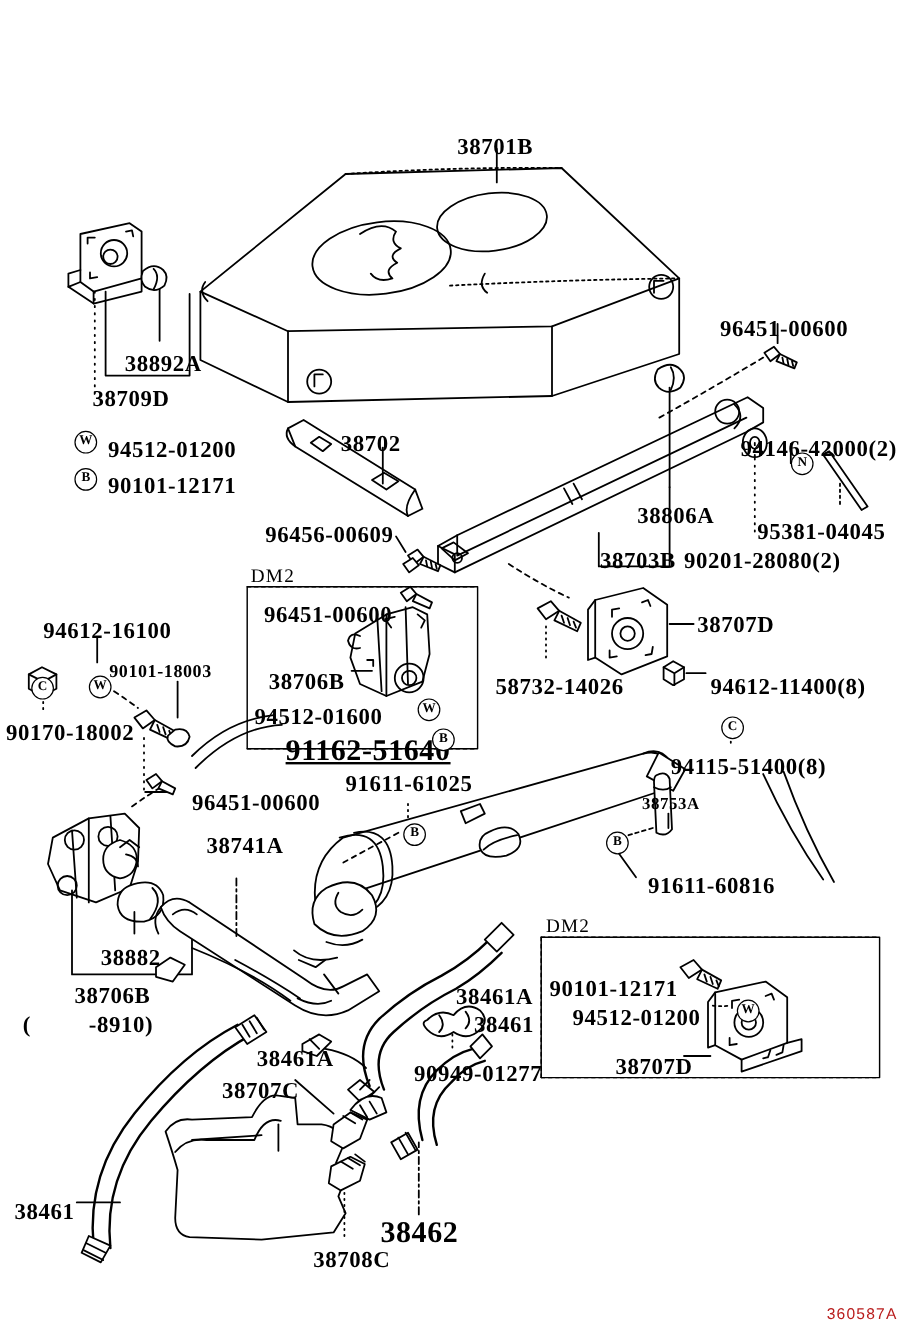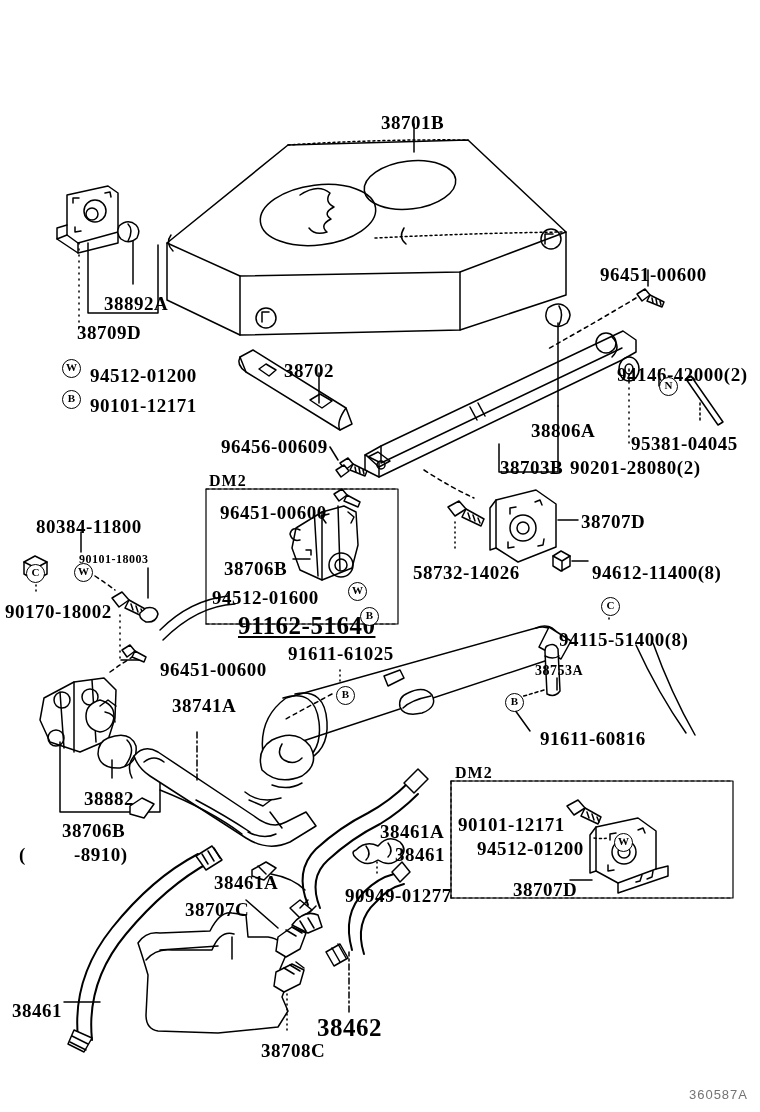--- a/index.html
+++ b/index.html
@@ -3,23 +3,23 @@
 <meta charset="utf-8">
 <style>
   html,body{margin:0;padding:0;background:#ffffff;}
   body{width:760px;height:1112px;position:relative;overflow:hidden;
        font-family:"Liberation Serif",serif;color:#000;}
   #sheet{position:absolute;inset:0;width:760px;height:1112px;}
   svg#art{position:absolute;left:0;top:0;width:760px;height:1112px;}
   .lbl{position:absolute;font-family:"Liberation Serif",serif;font-weight:bold;
        letter-spacing:.5px;white-space:nowrap;line-height:1;}
   .p{font-size:19px;}
-  .dm2{font-size:16px;font-weight:bold;font-family:"Liberation Serif",serif;letter-spacing:1px;}
+  .dm2{font-size:16px;font-weight:normal;font-family:"Liberation Serif",serif;letter-spacing:1px;}
   .wm{position:absolute;right:12px;bottom:10px;font-size:13px;font-family:"Liberation Sans",sans-serif;
-      font-weight:normal;letter-spacing:1px;color:#737373;}
+      font-weight:normal;letter-spacing:1px;color:#b91c1c;}
   .circ{position:absolute;width:17px;height:17px;border:1.6px solid #000;border-radius:50%;
         font-size:11px;font-weight:bold;text-align:center;line-height:15px;
         font-family:"Liberation Serif",serif;background:#fff;}
 </style>
 </head>
 <body>
 
 <div id="sheet">
 
 <svg id="art" viewBox="0 0 760 1112" xmlns="http://www.w3.org/2000/svg">
@@ -377,22 +377,22 @@
       <div class="lbl p" style="left: 284px; top: 361px; font-size: 19px;">38702</div>
       <div class="lbl p" style="left: 90px; top: 366px; font-size: 19px;">94512-01200</div>
       <div class="lbl p" style="left: 90px; top: 396px; font-size: 19px;">90101-12171</div>
       <div class="lbl p" style="left: 221px; top: 437px; font-size: 19px;">96456-00609</div>
       <div class="lbl dm2" style="left: 209px; top: 473px; font-size: 16px;">DM2</div>
       <div class="lbl p" style="left: 220px; top: 503px; font-size: 19px;">96451-00600</div>
       <div class="lbl p" style="left: 224px; top: 559px; font-size: 19px;">38706B</div>
       <div class="lbl p" style="left: 212px; top: 588px; font-size: 19px;">94512-01600</div>
       <div class="lbl p" style="left: 238px; top: 613px; font-size: 25px; text-decoration: underline;">91162-51640</div>
       <div class="lbl p" style="left: 288px; top: 644px; font-size: 19px;">91611-61025</div>
-      <div class="lbl p" style="left: 36px; top: 517px; font-size: 19px;">80384-11800</div>
-      <div class="lbl p" style="left: 79px; top: 553px; font-size: 12px;">90101-18003</div>
+      <div class="lbl p" style="left: 36px; top: 517px; font-size: 19px;">94612-16100</div>
+      <div class="lbl p" style="left: 91px; top: 553px; font-size: 15px;">90101-18003</div>
       <div class="lbl p" style="left: 5px; top: 602px; font-size: 19px;">90170-18002</div>
       <div class="lbl p" style="left: 413px; top: 563px; font-size: 19px;">58732-14026</div>
       <div class="lbl p" style="left: 581px; top: 512px; font-size: 19px;">38707D</div>
       <div class="lbl p" style="left: 592px; top: 563px; font-size: 19px;">94612-11400(8)</div>
       <div class="lbl p" style="left: 559px; top: 630px; font-size: 19px;">94115-51400(8)</div>
       <div class="lbl p" style="left: 535px; top: 664px; font-size: 14px;">38753A</div>
       <div class="lbl p" style="left: 540px; top: 729px; font-size: 19px; text-align: right;">91611-60816</div>
       <div class="lbl p" style="left: 160px; top: 660px; font-size: 19px;">96451-00600</div>
       <div class="lbl p" style="left: 172px; top: 696px; font-size: 19px; text-align: right;">38741A</div>
       <div class="lbl p" style="left: 84px; top: 789px; font-size: 19px;">38882</div>

